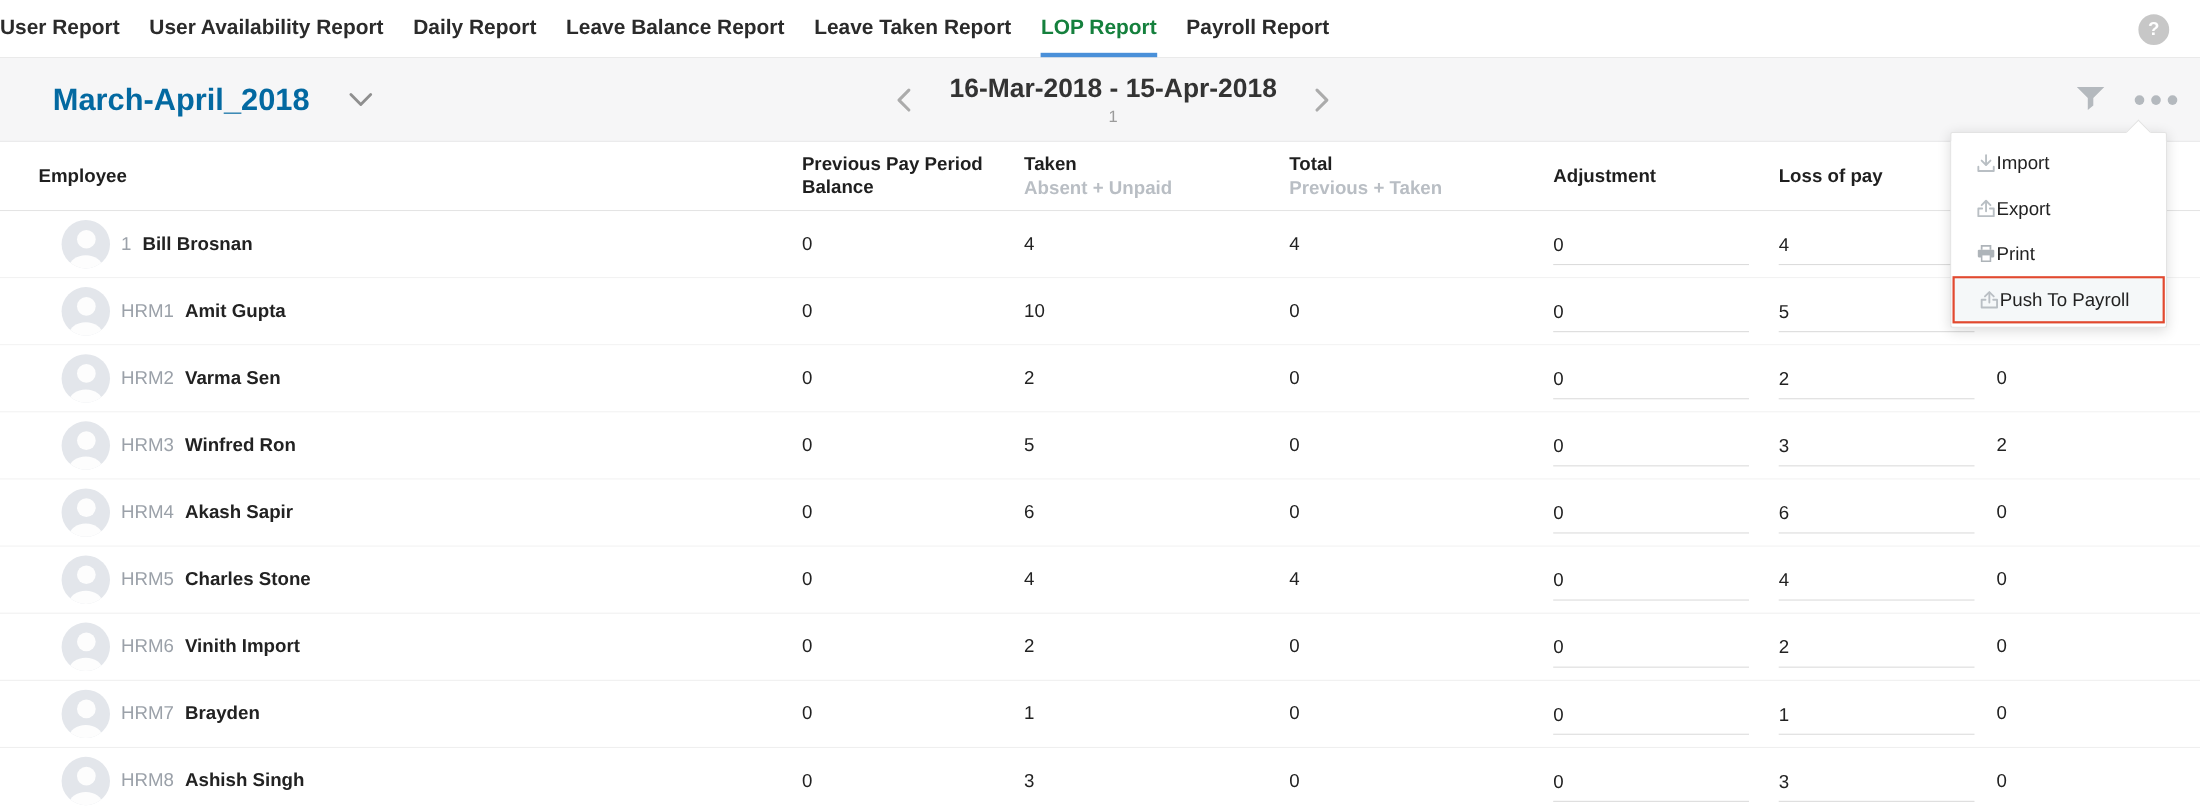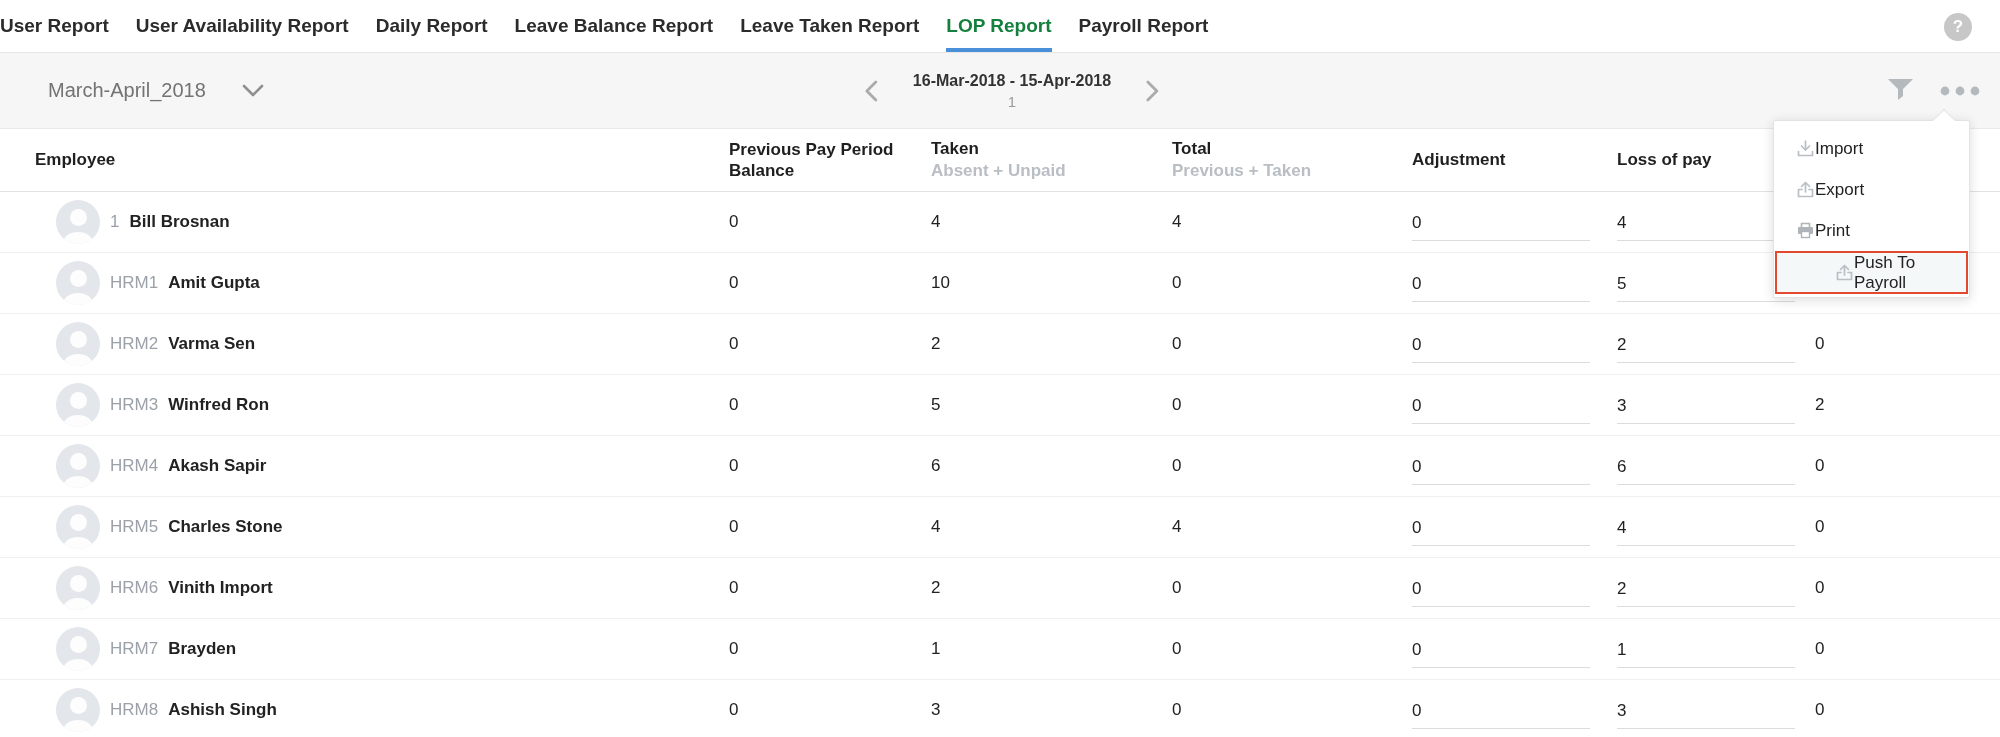--- a/index.html
+++ b/index.html
@@ -15,25 +15,25 @@
   .tab.active { color:#4a90d9; border-bottom-color:#4a90d9; }
   .help { position:absolute; right:28px; top:13px; width:28px; height:28px;
           border-radius:50%; background:#c7c7c7; color:#fff; font-size:17px;
           font-weight:bold; display:flex; align-items:center; justify-content:center; }
 
   
   .toolbar { position:relative; height:76px; background:#f6f6f7;
              border-bottom:1px solid #e8e8e8; }
   .period { position:absolute; left:48px; top:0; height:100%;
             display:flex; align-items:center; gap:36px; cursor:pointer; }
-  .period-label { font-size:20px; font-weight:400; color:#737373; }
+  .period-label { font-size:28px; font-weight:700; color:#0369a1; }
   .date-wrap { position:absolute; left:calc(50% + 12px); top:0; height:100%;
                transform:translateX(-50%); display:flex; align-items:center; gap:34px; }
   .date-center { text-align:center; }
-  .date-range { font-size:16px; font-weight:600; color:#333; }
+  .date-range { font-size:24px; font-weight:600; color:#333; }
   .page-num { font-size:15px; color:#9b9b9b; margin-top:3px; }
   .arrow-btn { cursor:pointer; display:flex; align-items:center; }
   .toolbar-icons { position:absolute; right:20px; top:0; height:100%;
                    display:flex; align-items:center; gap:26px; }
   .icon-btn { cursor:pointer; display:flex; align-items:center; }
 
   
   .thead { position:relative; height:63px; border-bottom:1px solid #e2e2e2; background:#fff; }
   .th { position:absolute; top:50%; transform:translateY(-50%); font-size:17px;
         font-weight:700; color:#1f1f1f; line-height:1.25; }
@@ -313,21 +313,21 @@
     <span>
       <svg width="19" height="19" viewBox="0 0 19 19">
         <path d="M5.5 6V2.5h8V6" fill="none" stroke="#aeb4b9" stroke-width="1.6"></path>
         <rect x="2" y="6" width="15" height="7" rx="1" fill="#aeb4b9"></rect>
         <rect x="5.5" y="10.5" width="8" height="6" fill="#fff" stroke="#aeb4b9" stroke-width="1.4"></rect>
       </svg>
     </span>
     <span>Print</span>
   </div>
 
-  <div class="hl-box" style="border-color: rgb(226, 73, 47); padding-left: 36px;">
+  <div class="hl-box" style="border-color: rgb(226, 73, 47);">
     <div class="menu-item">
       <span>
         <svg width="19" height="19" viewBox="0 0 19 19" fill="none" stroke="#b9bfc4" stroke-width="1.7" stroke-linecap="round" stroke-linejoin="round">
           <path d="M9.5 12V3"></path>
             <path d="M5.5 6.5l4-4 4 4"></path>
             <path d="M6 9.5H2.5v7h14v-7H13"></path>
         </svg>
       </span>
       <span>Push To Payroll</span>
     </div>

